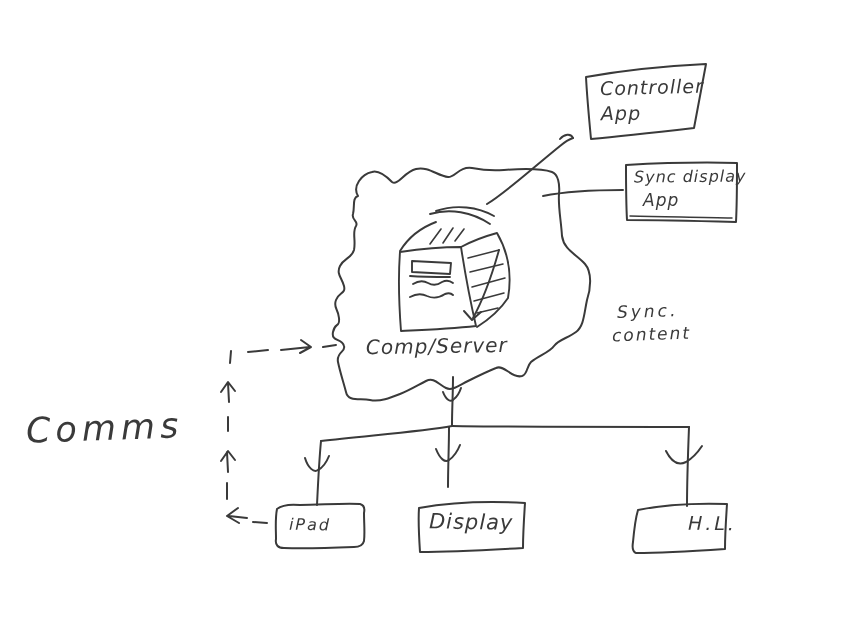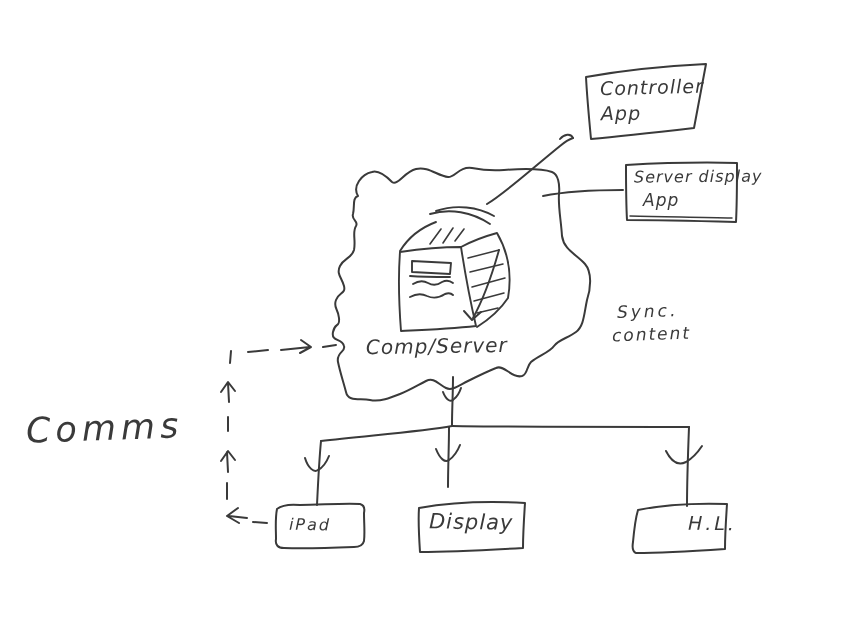--- a/index.html
+++ b/index.html
@@ -139,21 +139,21 @@
       <path d="M 228,472 L 227,452 M 221,461 L 228,451 L 235,460"></path>
       <path d="M 227,483 L 227,499"></path>
       <path d="M 247,518 L 229,516 M 238,508 L 227,516 L 239,523"></path>
       <path d="M 253,522 L 267,523"></path>
     </g>
   </svg>
 
   <div class="lbl lbl-controller1">Controller</div>
   <div class="lbl lbl-controller2">App</div>
 
-  <div class="lbl lbl-unity1">Server display</div>
+  <div class="lbl lbl-unity1">Sync display</div>
   <div class="lbl lbl-unity2">App</div>
 
   <div class="lbl lbl-sync1">Sync.</div>
   <div class="lbl lbl-sync2">content</div>
 
   <div class="lbl lbl-compserver">Comp/Server</div>
 
   <div class="lbl lbl-comms">Comms</div>
 
   <div class="lbl lbl-ipad">iPad</div>

